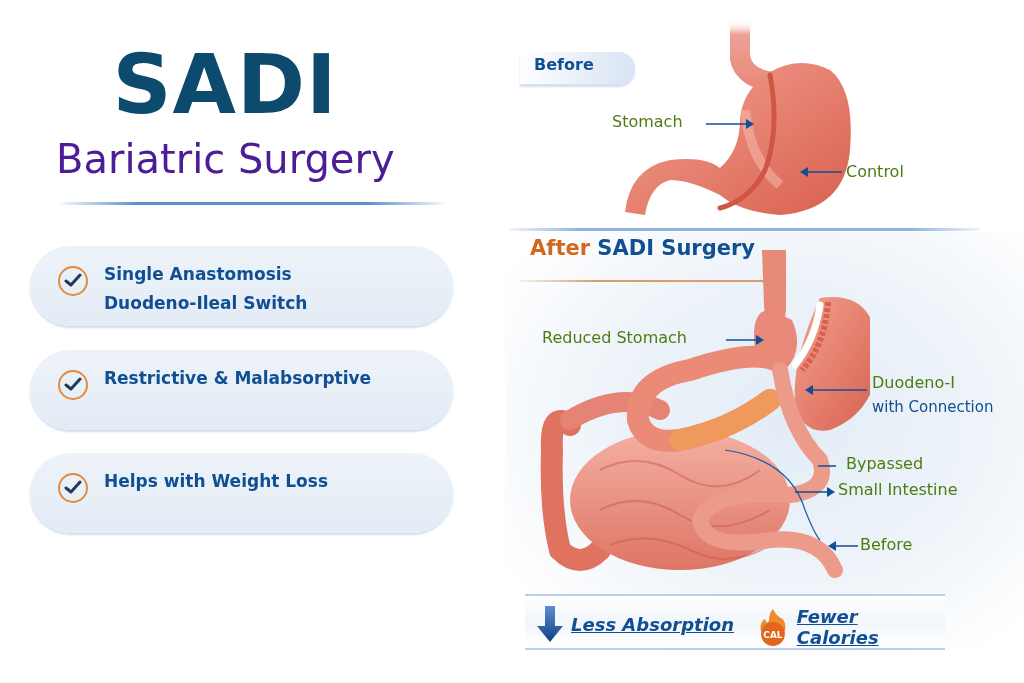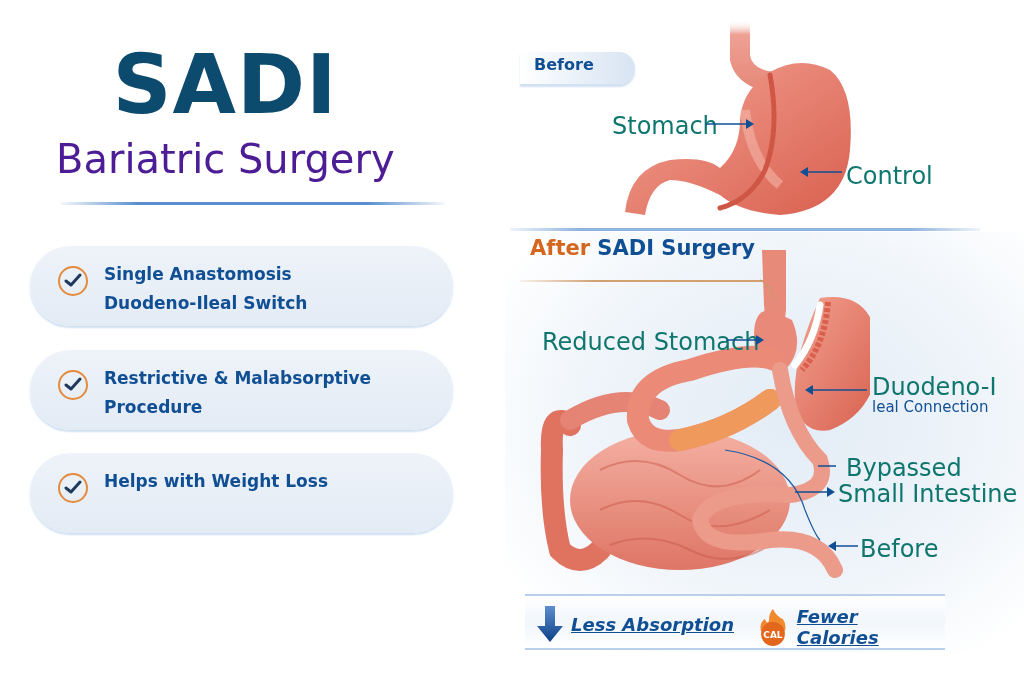--- a/index.html
+++ b/index.html
@@ -48,21 +48,21 @@
     border-radius:0 18px 18px 0;
     background:linear-gradient(90deg,#ffffff 0%, #e6eef8 60%, #d8e4f2 100%);
     box-shadow:0 3px 2px rgba(120,165,215,0.35);
   }
   .before-label {
     position:absolute; left:14px; top:3px;
     font-family:"DejaVu Sans", sans-serif; font-weight:bold;
     font-size:16px; color:#114f94;
   }
   .lbl {
-    font-family:"DejaVu Sans", sans-serif; font-size:24px; color:#0f766e;
+    font-family:"DejaVu Sans", sans-serif; font-size:16px; color:#4d7c0f;
     white-space:nowrap;
   }
   .lbl-sm {
     font-family:"DejaVu Sans", sans-serif; font-size:15px; color:#114f94;
     white-space:nowrap;
   }
   .section-divider {
     left:510px; top:228px; width:470px; height:3px;
     background:linear-gradient(90deg, rgba(90,143,207,0.1), #8db3de 15%, #8db3de 85%, rgba(90,143,207,0.1));
   }
@@ -114,21 +114,20 @@
 </div>
 
 <div class="abs feature-pill" style="top:350px;">
   <span class="check">
     <svg width="18" height="15" viewBox="0 0 18 15">
         <path d="M2 8 L7 12 L16 2" fill="none" stroke="#1f3a5c" stroke-width="3" stroke-linecap="round" stroke-linejoin="round"></path>
       </svg>
   </span>
   <div class="feature-text">
     <div>Restrictive &amp; Malabsorptive</div>
-    <div>Procedure</div>
   </div>
 </div>
 
 <div class="abs feature-pill" style="top:453px;">
   <span class="check">
     <svg width="18" height="15" viewBox="0 0 18 15">
         <path d="M2 8 L7 12 L16 2" fill="none" stroke="#1f3a5c" stroke-width="3" stroke-linecap="round" stroke-linejoin="round"></path>
       </svg>
   </span>
   <div class="feature-text">
@@ -224,21 +223,21 @@
 <svg class="abs" style="left:726px;top:334px;" width="38" height="12">
   <line x1="0" y1="6" x2="30" y2="6" stroke="#114f94" stroke-width="1.5"></line>
   <polygon points="30,1 38,6 30,11" fill="#114f94"></polygon>
 </svg>
 
 <svg class="abs" style="left:805px;top:384px;" width="62" height="12">
   <polygon points="8,1 0,6 8,11" fill="#114f94"></polygon>
   <line x1="8" y1="6" x2="62" y2="6" stroke="#114f94" stroke-width="1.5"></line>
 </svg>
 <div class="abs lbl" style="left:872px;top:373px;">Duodeno-I</div>
-<div class="abs lbl-sm" style="left:872px;top:398px;">leal Connection</div>
+<div class="abs lbl-sm" style="left:872px;top:398px;">with Connection</div>
 
 <svg class="abs" style="left:818px;top:460px;" width="20" height="12">
   <line x1="0" y1="6" x2="18" y2="6" stroke="#114f94" stroke-width="1.5"></line>
 </svg>
 <div class="abs lbl" style="left:846px;top:454px;">Bypassed</div>
 <svg class="abs" style="left:795px;top:486px;" width="40" height="12">
   <line x1="0" y1="6" x2="32" y2="6" stroke="#114f94" stroke-width="1.5"></line>
   <polygon points="32,1 40,6 32,11" fill="#114f94"></polygon>
 </svg>
 <div class="abs lbl" style="left:838px;top:480px;">Small Intestine</div>

